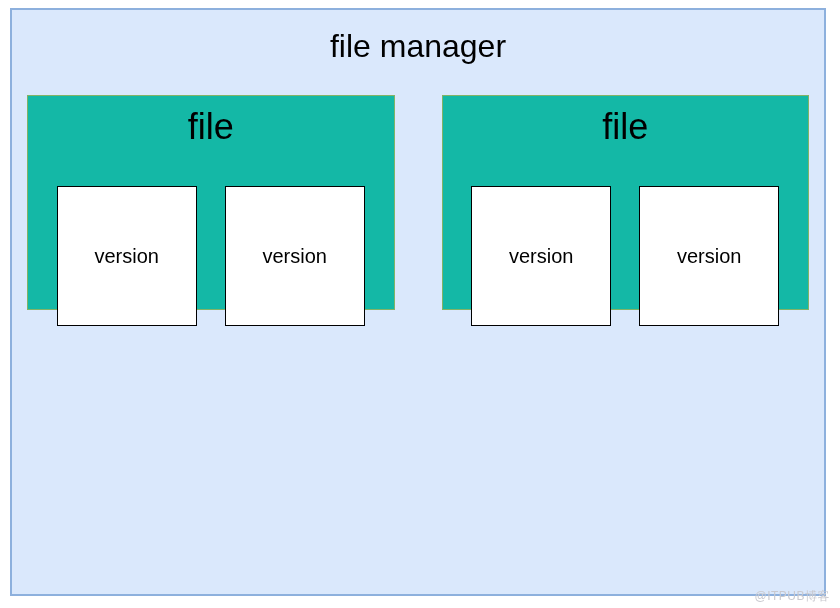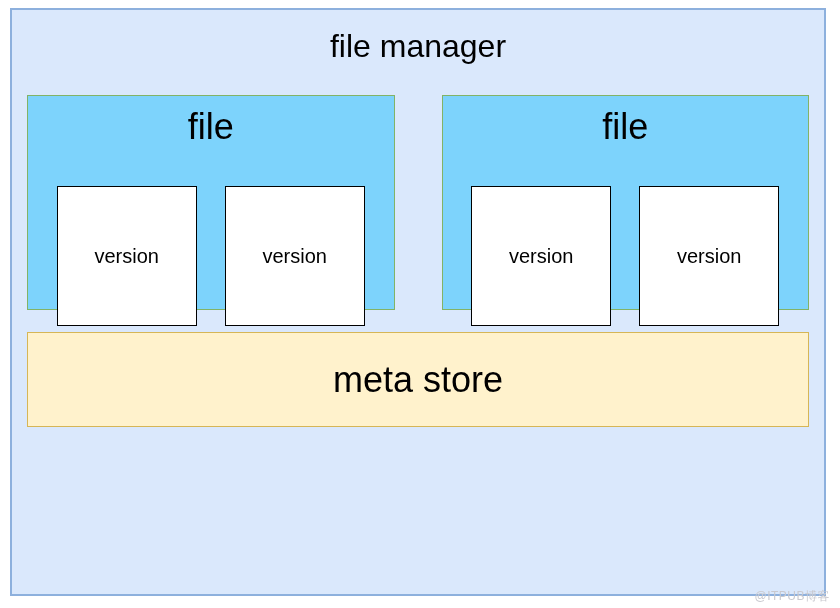--- a/index.html
+++ b/index.html
@@ -34,21 +34,21 @@
     line-height: 44px;
   }
   .files-row {
     display: flex;
     gap: 47px;
     margin: 27px 15px 0 15px;
   }
   .file-box {
     flex: 1;
     height: 215px;
-    background: #7dd3fc;
+    background: #14b8a6;
     border: 1.5px solid #82b366;
     box-sizing: border-box;
   }
   .file-title {
     text-align: center;
     font-size: 36px;
     color: #000000;
     margin-top: 10px;
     height: 42px;
     line-height: 42px;
@@ -121,19 +121,18 @@
       <div class="file-box">
         <div class="file-title">file</div>
         <div class="versions-row">
           <div class="version-box">version</div>
           <div class="version-box">version</div>
         </div>
       </div>
 
     </div>
 
-    <div class="bar meta-store">meta store</div>
 
 
   </div>
 
   <div class="watermark">@ITPUB博客</div>
 </div>
 
 </body></html>

